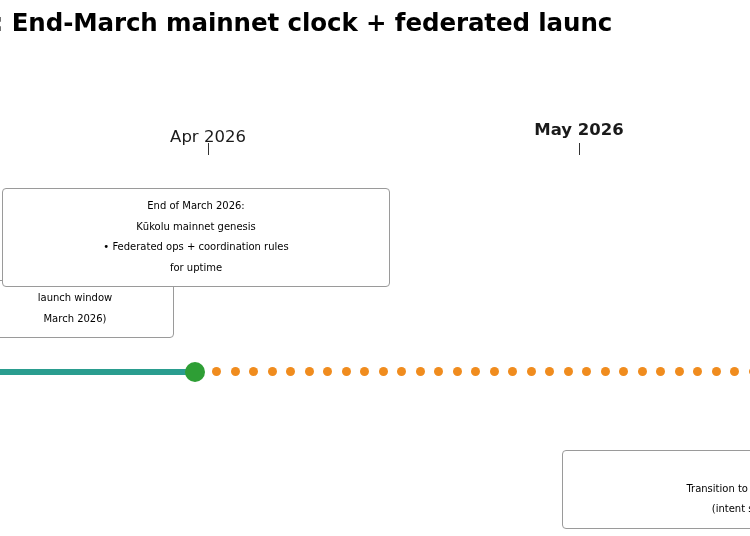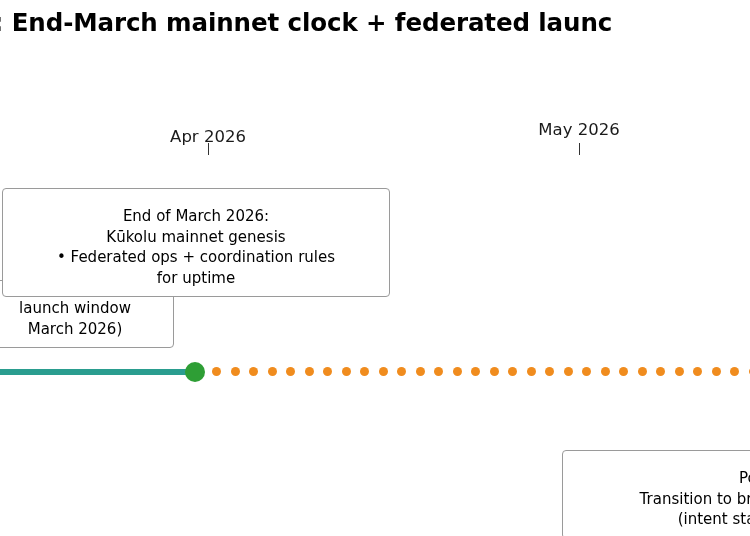--- a/index.html
+++ b/index.html
@@ -79,40 +79,40 @@
     height: 20px;
     border-radius: 50%;
   }
 
   .callout {
     position: absolute;
     background: #ffffff;
     border: 1px solid #9a9a9a;
     border-radius: 4px;
     box-sizing: border-box;
-    font-size: 15px;
+    font-size: 10px;
     line-height: 20.5px;
     color: #000000;
-    padding: 17px 9px 8px 9px;
+    padding: 7px 9px 8px 9px;
     white-space: pre;
   }
   .callout.center { text-align: center; }
   .callout.right { text-align: right; }
 </style>
 </head>
 <body>
 
 <div id="canvas">
 
   <div class="title">t: End-March mainnet clock + federated launc</div>
 
   <div class="axis-label" style="left:133px; top:127px; width:150px;">Apr 2026</div>
   <div class="tick" style="left:208px; top:143px;"></div>
 
-  <div class="axis-label" style="left:504px; top:120px; width:150px;">May 2026</div>
+  <div class="axis-label" style="left:504px; top:120px; width:150px;font-weight:bold;">May 2026</div>
   <div class="tick" style="left:579px; top:143px;"></div>
 
   <div class="line-solid" style="left:-8px; top:369px; width:203px; background:#2a9d8f;"></div>
 
   <div class="milestone-dot" style="left:185px; top:362px; background:#2e9e35;"></div>
 
   <div class="dot-line" style="left:212px; top:367px; width:545px;">
     <span class="dot" style="background:#f08c1e;"></span>
       <span class="dot" style="background:#f08c1e;"></span>
       <span class="dot" style="background:#f08c1e;"></span>

